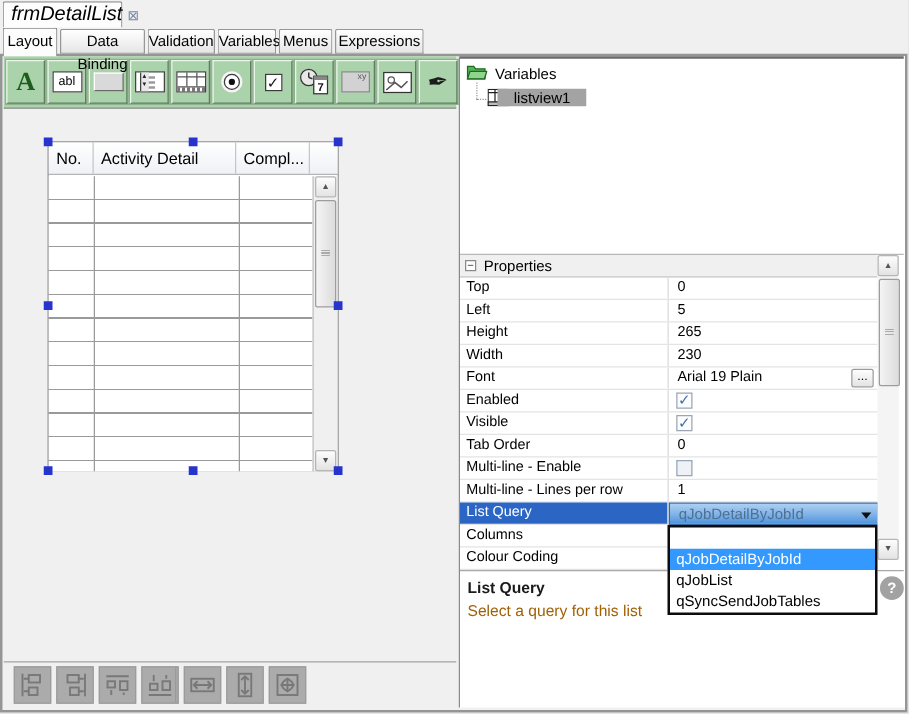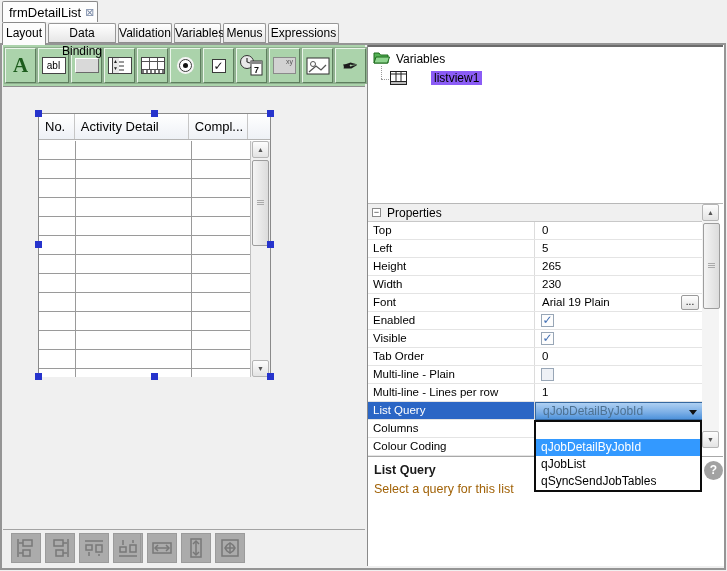--- a/index.html
+++ b/index.html
@@ -9,21 +9,21 @@
     background:#f0f0f0;
     font-family:"Liberation Sans","DejaVu Sans",sans-serif;
     font-size:12px; color:#000;
   }
   
   .file-tab {
     position:absolute; left:2px; top:1px; width:96px; height:21px;
     background:#fdfdfd; border:1px solid #8a8a8a; border-bottom:none;
     border-radius:2px 2px 0 0; display:flex; align-items:center; padding:0 6px; z-index:3;
   }
-  .file-tab .t { flex:1; font-size:13px; }
+  .file-tab .t { flex:1; font-size:16px;font-style:italic; }
   .file-tab .x { color:#7485a3; font-size:11px; cursor:pointer; margin-left:4px; }
   
   .tab {
     position:absolute; top:23px; height:20px; background:linear-gradient(#ffffff,#e6e6e6);
     border:1px solid #979797; border-bottom:1px solid #8e8e8e;
     border-radius:2px 2px 0 0; text-align:center; line-height:18px; font-size:12px; z-index:2;
   }
   .tab.active {
     top:22px; height:23px; background:#fcfcfc; border:1px solid #8a8a8a; border-bottom:none; z-index:4;
     line-height:20px;
@@ -77,21 +77,21 @@
   
   .bottom-toolbar { position:absolute; left:3px; top:529px; width:362px; height:36px; background:#f0f0f0; border-top:1px solid #a3a3a3; }
   .bbtn { position:absolute; top:3px; width:30px; height:30px; background:#ababab; border:1px solid #9b9b9b;
     display:flex; align-items:center; justify-content:center; }
   .bsep { position:absolute; top:4px; width:1px; height:28px; background:#9a9a9a; }
   .bbtn svg { stroke:#787878; fill:none; stroke-width:1.5; }
   
   .right-panel { position:absolute; left:367px; top:45px; width:357px; height:521px; background:#fff; border-left:1px solid #8a8a8a; }
   .comp-topline { position:absolute; left:368px; top:45px; width:355px; height:2px; background:#6b6b6b; }
   .tree-label { position:absolute; left:396px; top:52px; font-size:12px; }
-  .tree-item-label { position:absolute; left:431px; top:71px; font-size:12px; background:#8b5cf6; padding:0 3px; }
+  .tree-item-label { position:absolute; left:398px; top:71px; font-size:12px; background:#a3a3a3; padding:0 13px; }
   .tree-conn { position:absolute; left:381px; top:66px; width:1px; height:13px; border-left:1px dotted #9a9a9a; }
   .tree-conn2 { position:absolute; left:381px; top:79px; width:8px; height:1px; border-top:1px dotted #9a9a9a; }
   .comp-bottomline { position:absolute; left:368px; top:203px; width:355px; height:1px; background:#b8b8b8; }
   
   .props-header { position:absolute; left:368px; top:204px; width:334px; height:18px; background:#f0f0f0;
     border-bottom:1px solid #c8c8c8; display:flex; align-items:center; font-size:12px; }
   .collapse-box { width:9px; height:9px; background:#fff; border:1px solid #8a8a8a; margin:0 6px 0 4px;
     font-size:9px; line-height:7px; text-align:center; color:#333; cursor:pointer; }
   .props-rows { position:absolute; left:368px; top:222px; width:334px; }
   .pr { position:relative; height:18px; border-bottom:1px solid #e4e4e4; display:flex; cursor:pointer; }
@@ -344,21 +344,21 @@
       <div class="p-name">Visible</div>
       <div class="p-val">
         <span class="cb">✓</span>
       </div>
     </div>
     <div class="pr">
       <div class="p-name">Tab Order</div>
       <div class="p-val">0</div>
     </div>
     <div class="pr">
-      <div class="p-name">Multi-line - Plain</div>
+      <div class="p-name">Multi-line - Enable</div>
       <div class="p-val">
         <span class="cb off"></span>
       </div>
     </div>
     <div class="pr">
       <div class="p-name">Multi-line - Lines per row</div>
       <div class="p-val">1</div>
     </div>
     <div class="pr sel">
       <div class="p-name">List Query</div>

